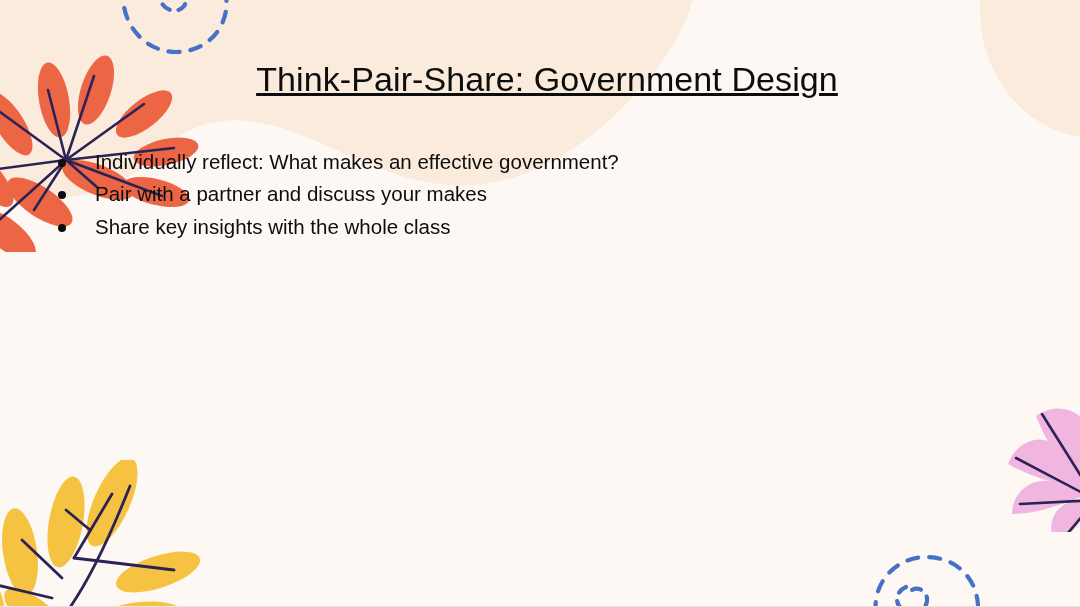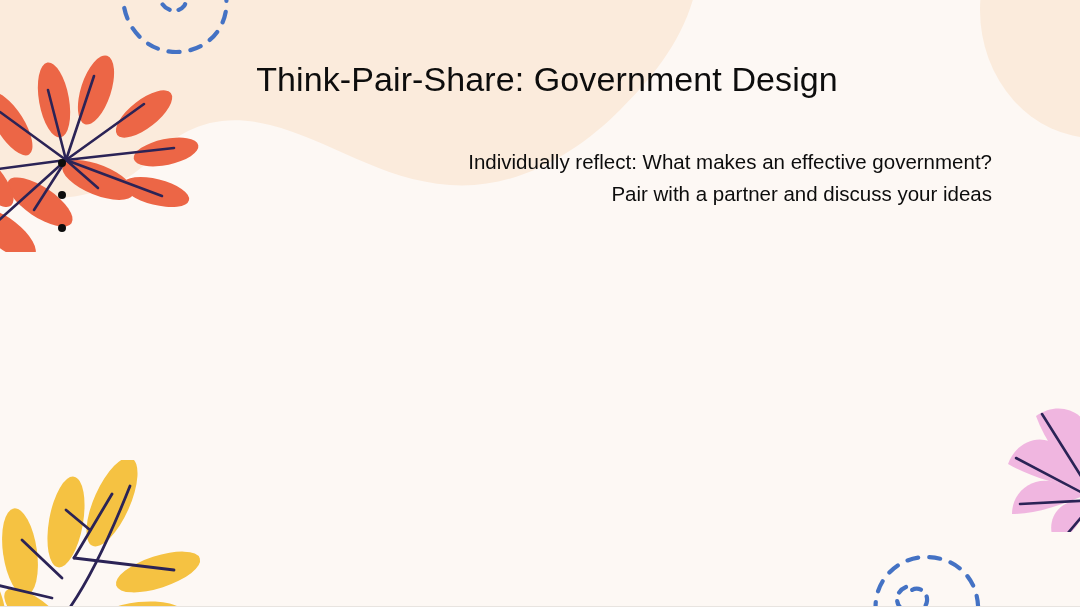--- a/index.html
+++ b/index.html
@@ -23,28 +23,28 @@
 
   #slide-title {
     position:absolute;
     left:0; right:0; top:60px;
     text-align:center;
     font-size:34px;
     font-weight:400;
     color:#0d0d0d;
     letter-spacing:0.1px;
     padding-left:14px;
+    text-decoration:underline;
   }
 
   #bullet-list {
     position:absolute;
     left:52px; top:146px;
     width:940px;
     list-style:none;
-    text-align:right;
   }
   #bullet-list li {
     position:relative;
     padding-left:43px;
     font-size:20.5px;
     line-height:32.4px;
     color:#0d0d0d;
     white-space:nowrap;
   }
   #bullet-list li .bullet-dot {
@@ -160,21 +160,22 @@
 
     <h1 id="slide-title">Think-Pair-Share: Government Design</h1>
 
     <ul id="bullet-list">
       <li>
         <span class="bullet-dot"></span>
         <span>Individually reflect: What makes an effective government?</span>
       </li>
       <li>
         <span class="bullet-dot"></span>
-        <span>Pair with a partner and discuss your ideas</span>
+        <span>Pair with a partner and discuss your makes</span>
       </li>
       <li>
         <span class="bullet-dot"></span>
+        <span>Share key insights with the whole class</span>
       </li>
     </ul>
 
   </div>
 </div>
 
 </body></html>

